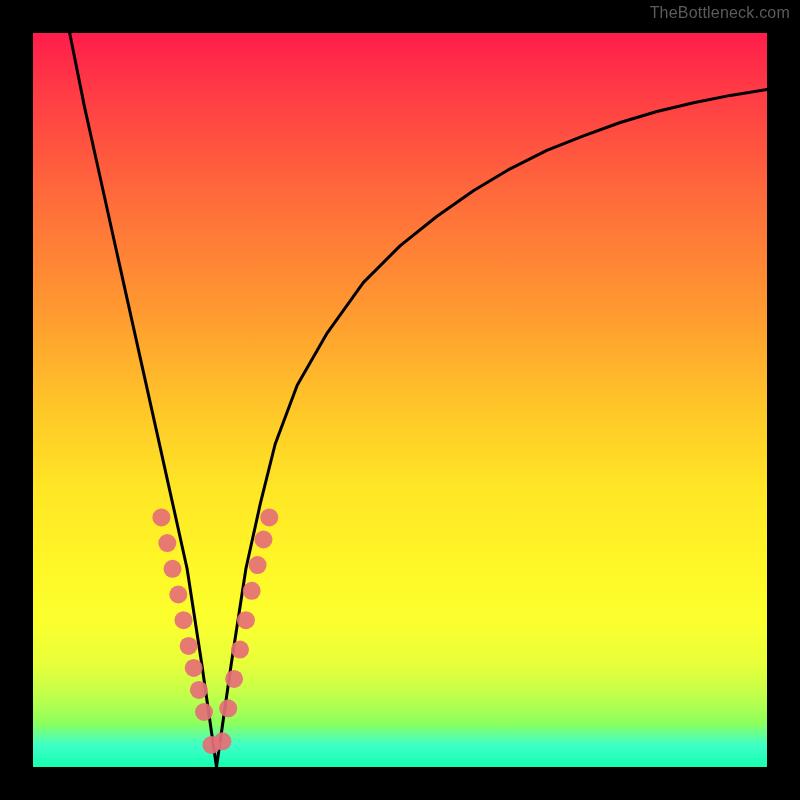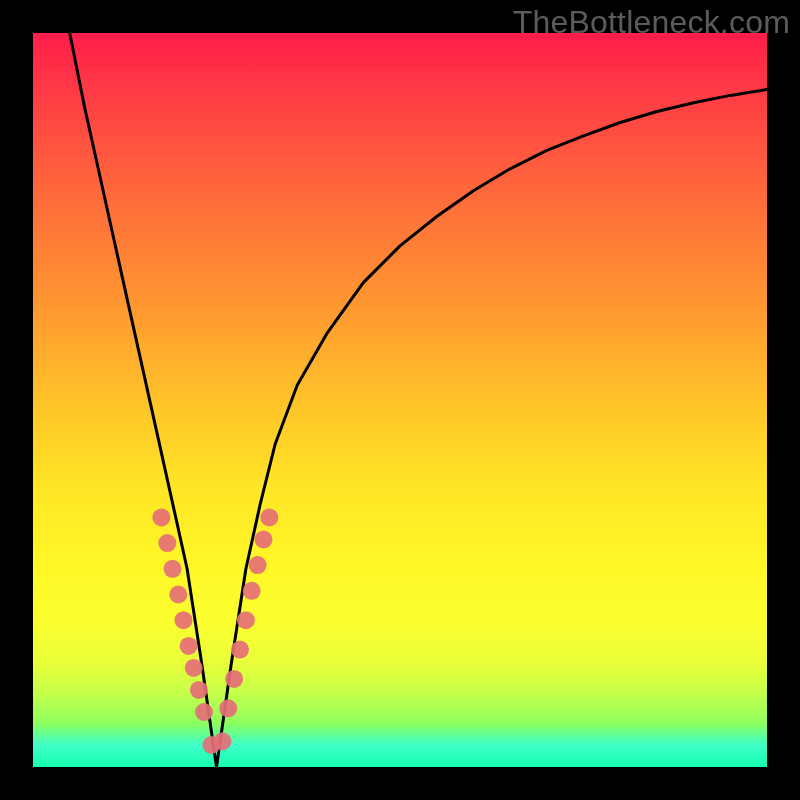--- a/index.html
+++ b/index.html
@@ -49,21 +49,21 @@
     position: absolute;
     inset: 0;
     width: 734px;
     height: 734px;
   }
   .watermark {
     position: absolute;
     top: 4px;
     right: 10px;
     color: #5b5b5b;
-    font-size: 32px;
+    font-size: 16px;
     font-weight: 500;
     letter-spacing: 0.2px;
     user-select: none;
   }
 </style>
 </head>
 <body>
 
 <div class="frame">
   <div class="plot-area">

